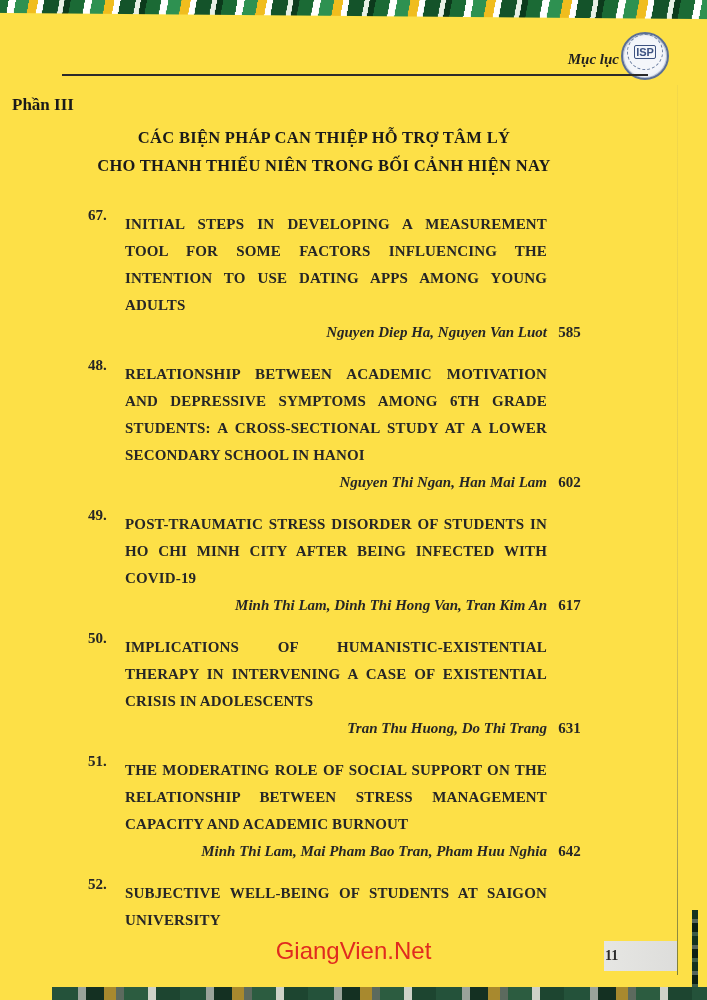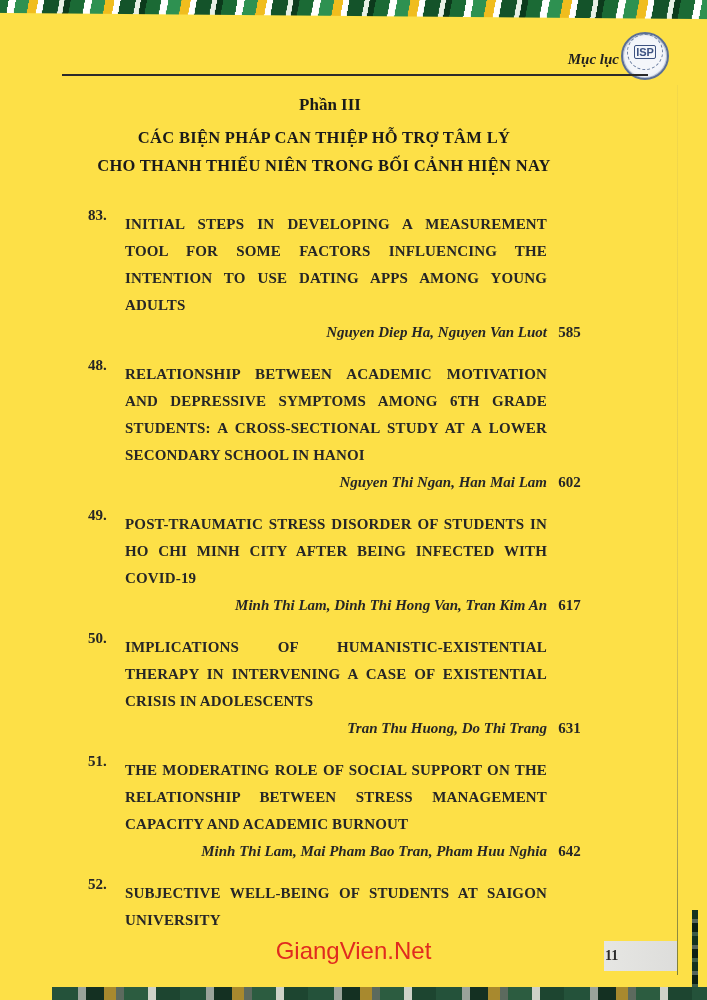--- a/index.html
+++ b/index.html
@@ -69,21 +69,21 @@
     line-height: 12px;
   }
   .header-rule {
     position: absolute; top: 74px; left: 62px; right: 59px; height: 2px;
     background: #2a2a2a;
   }
 
   
   .part-title {
     position: absolute; top: 95px; left: 12px; right: 59px;
-    text-align: center; font-size: 17px; font-weight: bold; color: #1a1a1a;
+    text-align: left; font-size: 17px; font-weight: bold; color: #1a1a1a;
   }
   .section-title {
     position: absolute; top: 124px; left: 0; right: 59px;
     text-align: center; font-size: 16.5px; font-weight: bold;
     line-height: 28px; letter-spacing: 0.3px; color: #1a1a1a;
   }
 
   
   .toc {
     position: absolute; top: 202px; left: 88px; right: 115px;
@@ -148,21 +148,21 @@
   <div class="part-title">Phần III</div>
 
   <div class="section-title">
     <div>CÁC BIỆN PHÁP CAN THIỆP HỖ TRỢ TÂM LÝ</div>
     <div>CHO THANH THIẾU NIÊN TRONG BỐI CẢNH HIỆN NAY</div>
   </div>
 
   <div class="toc">
     <div class="entry">
       <div class="entry-main">
-        <span class="entry-num">83.</span>
+        <span class="entry-num">67.</span>
         <span class="entry-title">INITIAL STEPS IN DEVELOPING A MEASUREMENT TOOL FOR SOME FACTORS INFLUENCING THE INTENTION TO USE DATING APPS AMONG YOUNG ADULTS</span>
       </div>
       <div class="entry-byline">
         <span class="entry-authors">Nguyen Diep Ha, Nguyen Van Luot</span>
         <span class="entry-page">585</span>
       </div>
     </div>
 
     <div class="entry">
       <div class="entry-main">

